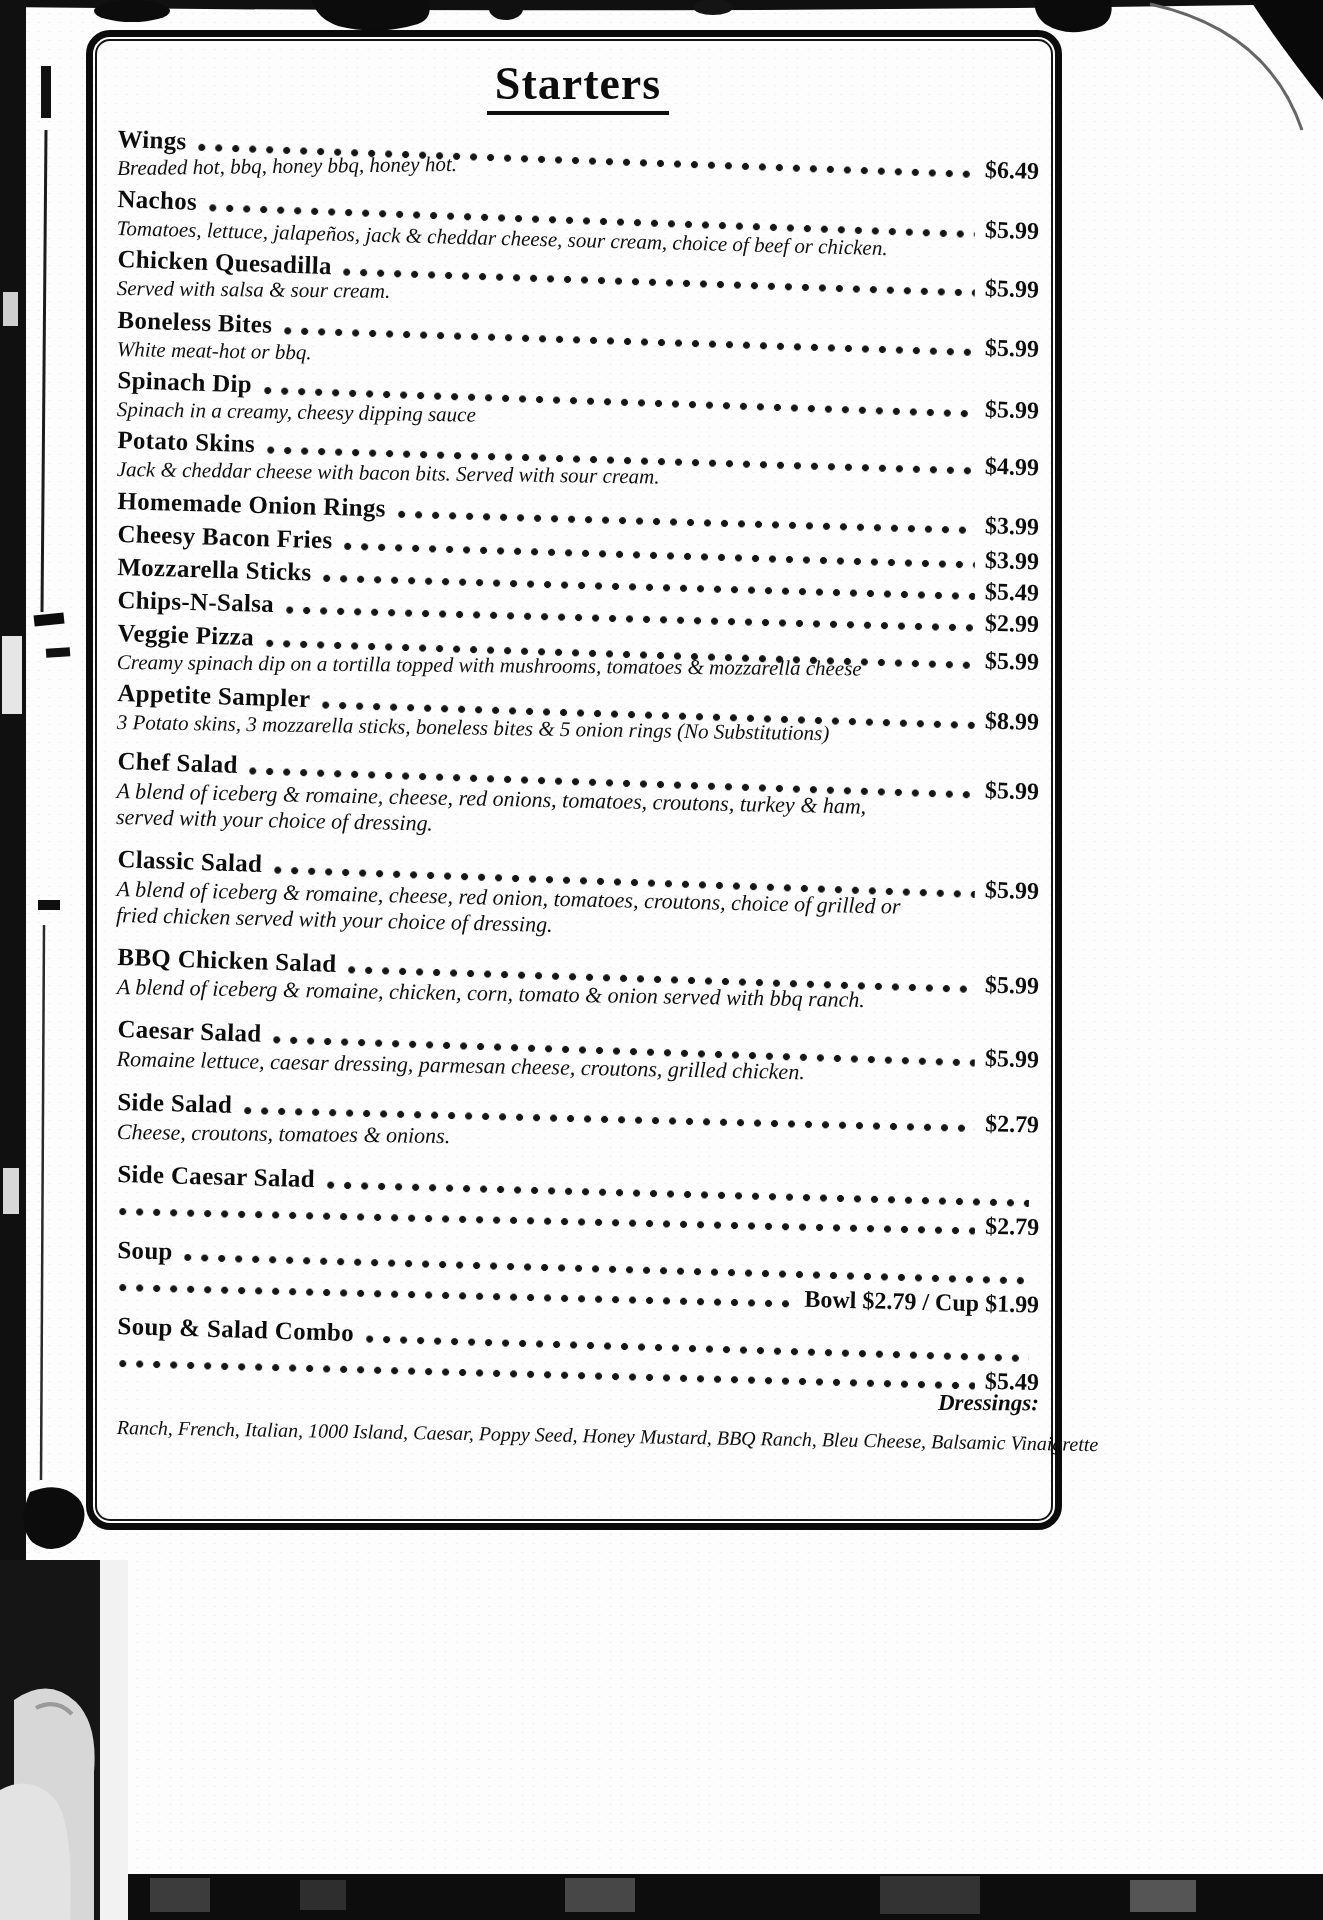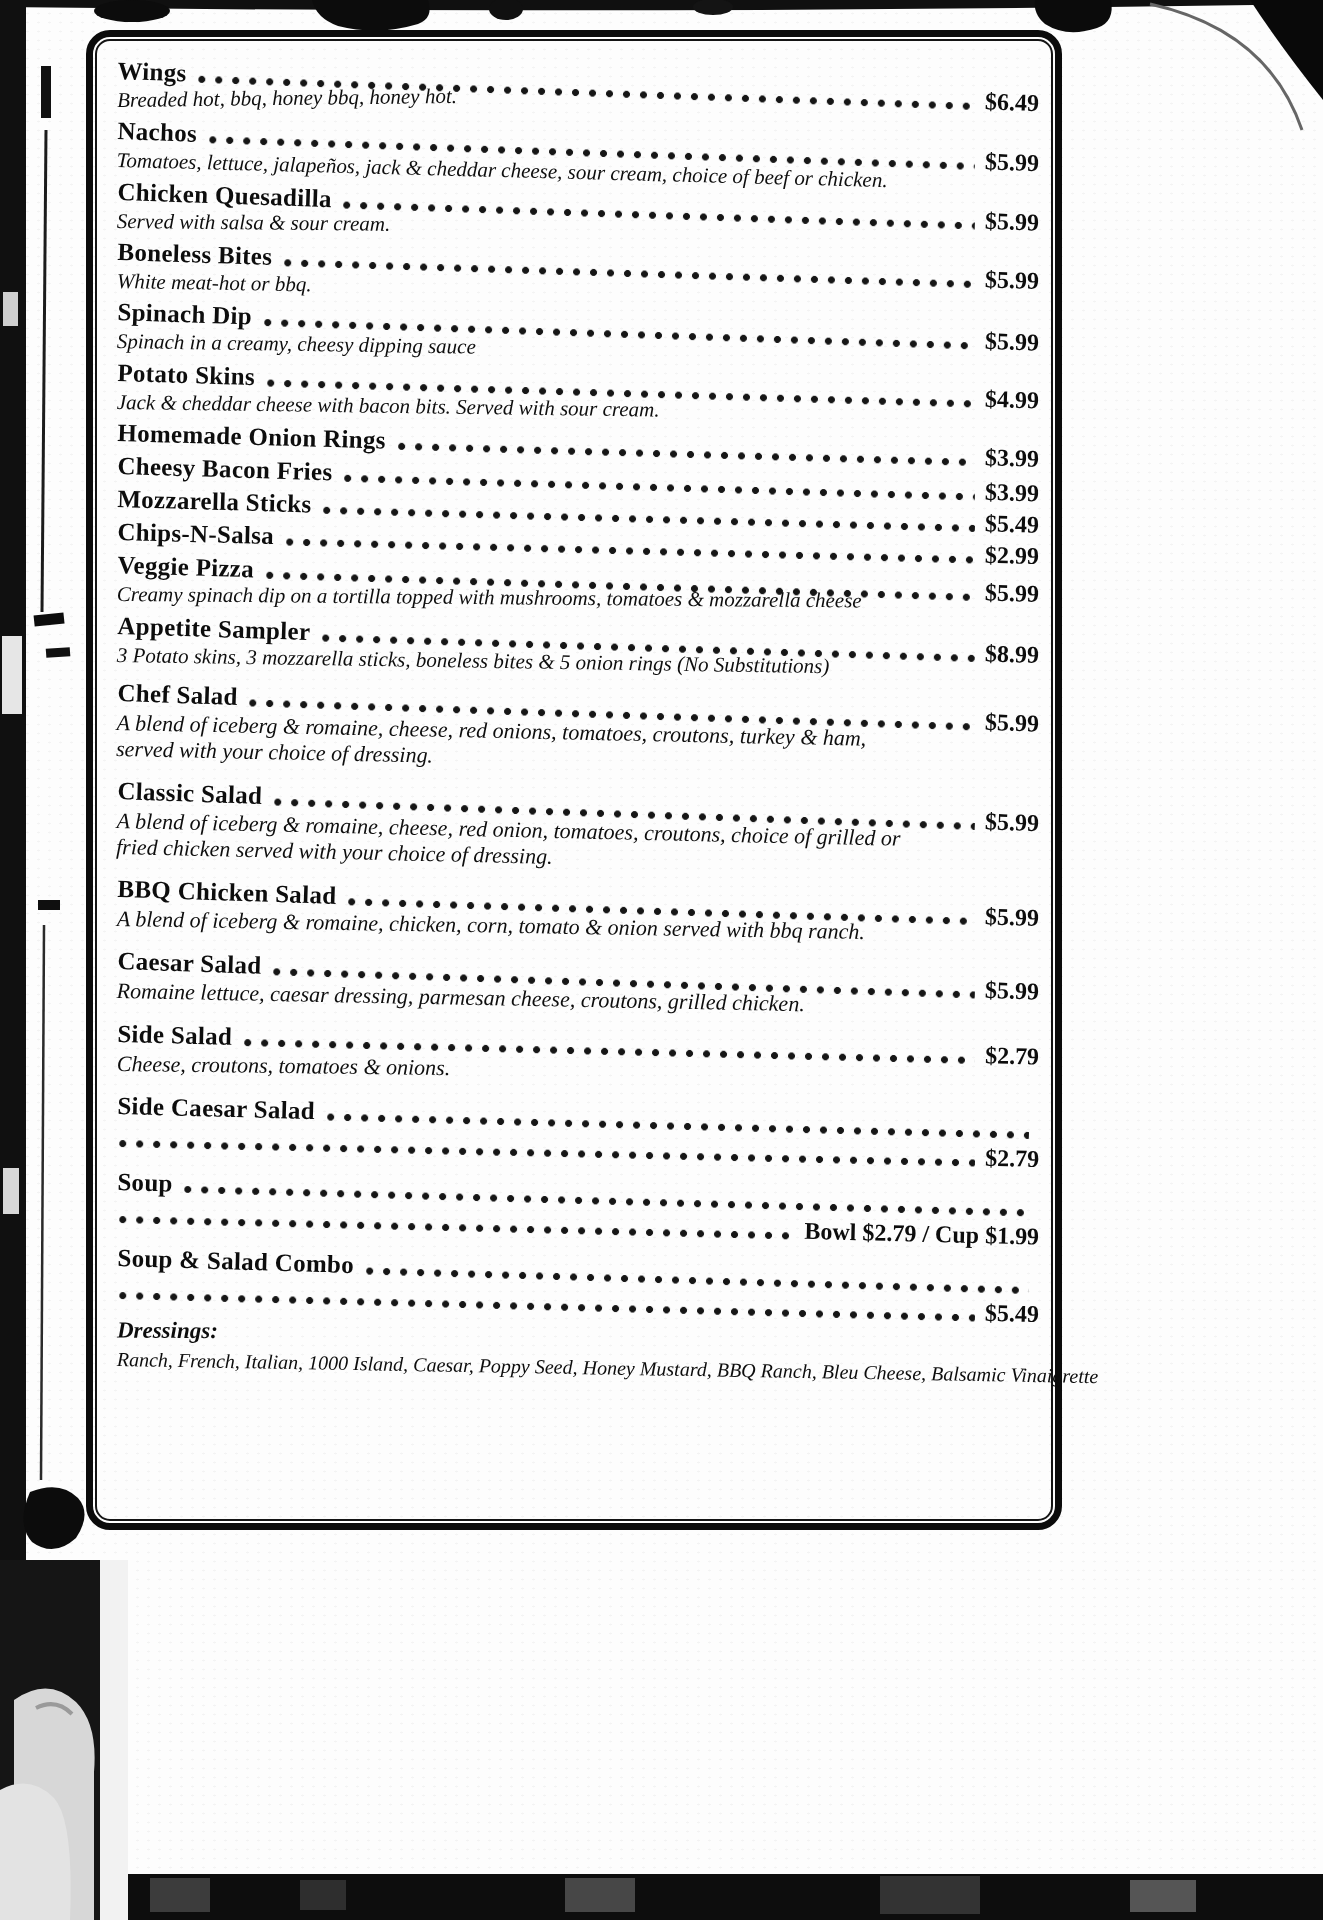--- a/index.html
+++ b/index.html
@@ -53,21 +53,21 @@
   .item-line.line2 { margin-top:5px; }
   .item-line.line2 .leader { margin-left:2px; }
   .item-price { font-weight:700; font-size:24px; white-space:nowrap; }
 
   .item-desc {
     font-style:italic; font-size:21px; line-height:1.16; margin-top:3px;
     max-width:88%; transform-origin:0 0; color:#0e0e0e;
   }
   .menu-section + .menu-section .item-desc { font-size:22px; }
 
-  .dressings { margin-top:4px; text-align:left; }
+  .dressings { margin-top:4px; text-align:right; }
   .dressings-label {
     font-style:italic; font-weight:700; font-size:23px;
     transform:rotate(0.3deg); transform-origin:50% 0;
   }
   .dressings-list {
     font-style:italic; font-size:20px; white-space:nowrap; margin-top:2px;
     transform:rotate(1deg); transform-origin:0 0;
   }
 </style>
 </head>
@@ -111,20 +111,21 @@
   <rect x="565" y="1878" width="70" height="34" fill="#474747"></rect>
   <rect x="880" y="1876" width="100" height="38" fill="#333333"></rect>
   <rect x="1130" y="1880" width="66" height="32" fill="#555555"></rect>
 </svg>
 
 <div class="frame-outer">
   <div class="frame-inner">
 
     <div id="menu-root">
         <div class="menu-section">
+          <div class="section-title-wrap"><span class="section-title">Starters</span></div>
           <div class="menu-item">
             <div class="item-line" style="transform: rotate(2deg);">
               <span class="item-name">Wings</span>
               <span class="leader"></span>
               <span class="item-price">$6.49</span>
             </div>
             <div class="item-desc" style="transform: rotate(-0.7deg);">Breaded hot, bbq, honey bbq, honey hot.</div>
           </div>
           <div class="menu-item">
             <div class="item-line" style="transform: rotate(2deg);">

